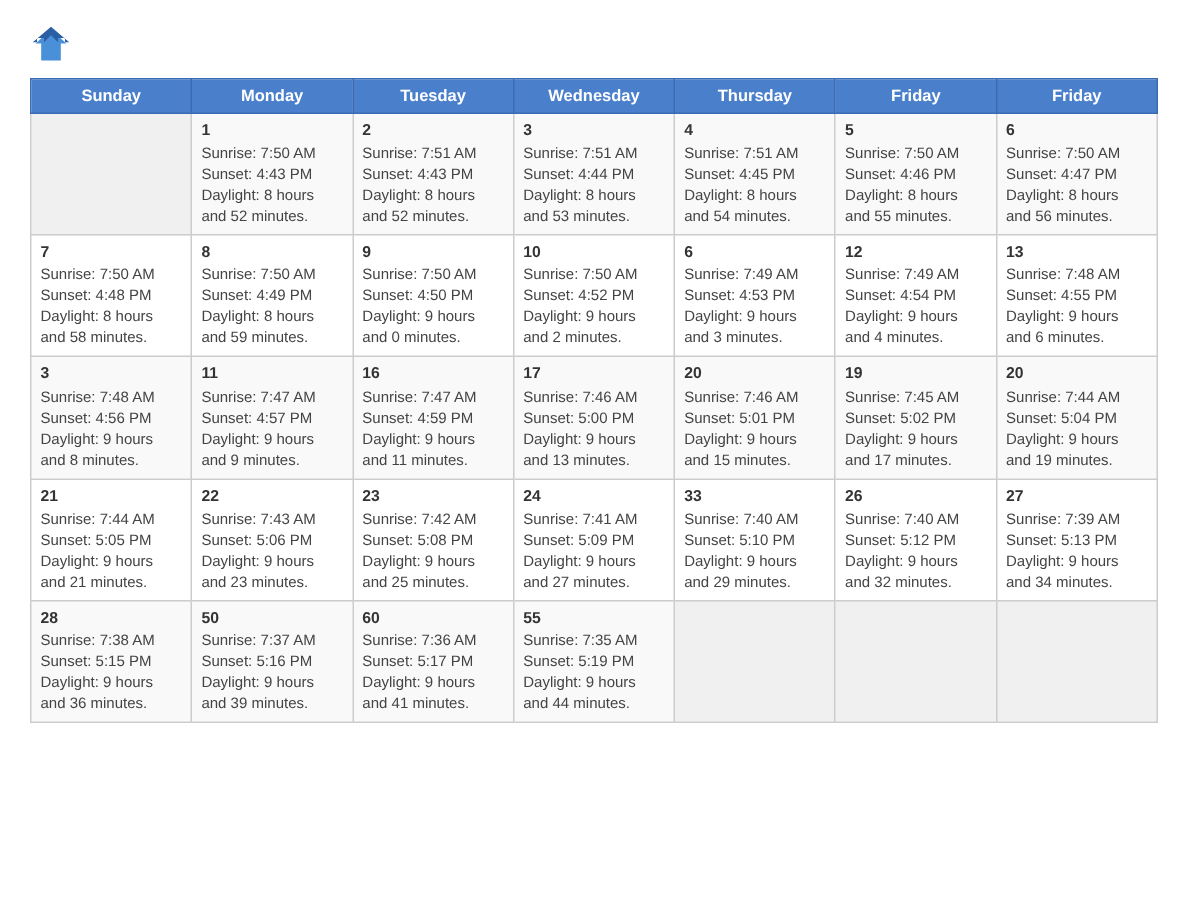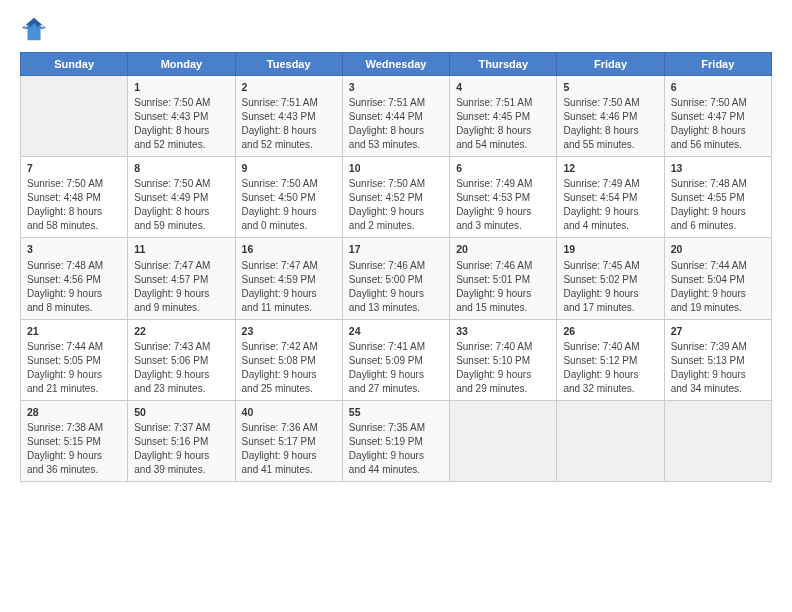--- a/index.html
+++ b/index.html
@@ -246,21 +246,21 @@
         <tr>
           <td>
             <span class="day-num">28</span>
             <div class="day-info">Sunrise: 7:38 AM<br>Sunset: 5:15 PM<br>Daylight: 9 hours and 36 minutes.</div>
           </td>
           <td>
             <span class="day-num">50</span>
             <div class="day-info">Sunrise: 7:37 AM<br>Sunset: 5:16 PM<br>Daylight: 9 hours and 39 minutes.</div>
           </td>
           <td>
-            <span class="day-num">40</span>
+            <span class="day-num">60</span>
             <div class="day-info">Sunrise: 7:36 AM<br>Sunset: 5:17 PM<br>Daylight: 9 hours and 41 minutes.</div>
           </td>
           <td>
             <span class="day-num">55</span>
             <div class="day-info">Sunrise: 7:35 AM<br>Sunset: 5:19 PM<br>Daylight: 9 hours and 44 minutes.</div>
           </td>
           <td class="empty-cell"></td>
           <td class="empty-cell"></td>
           <td class="empty-cell"></td>
         </tr>

